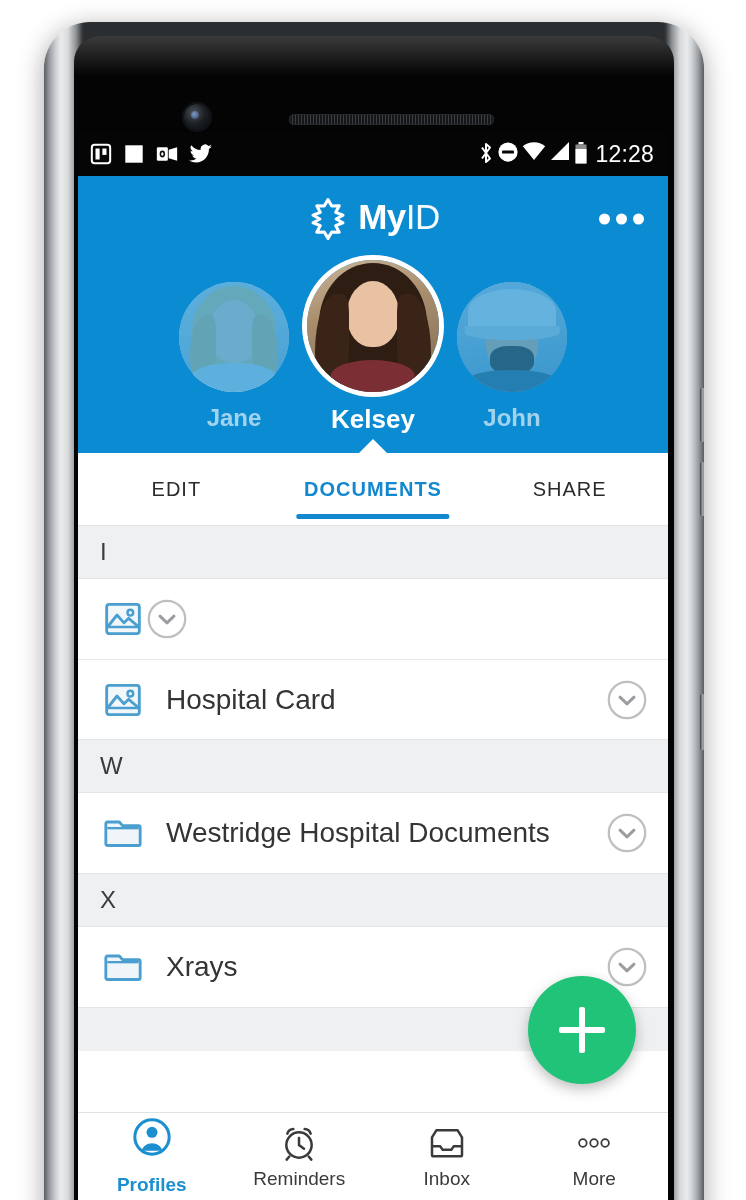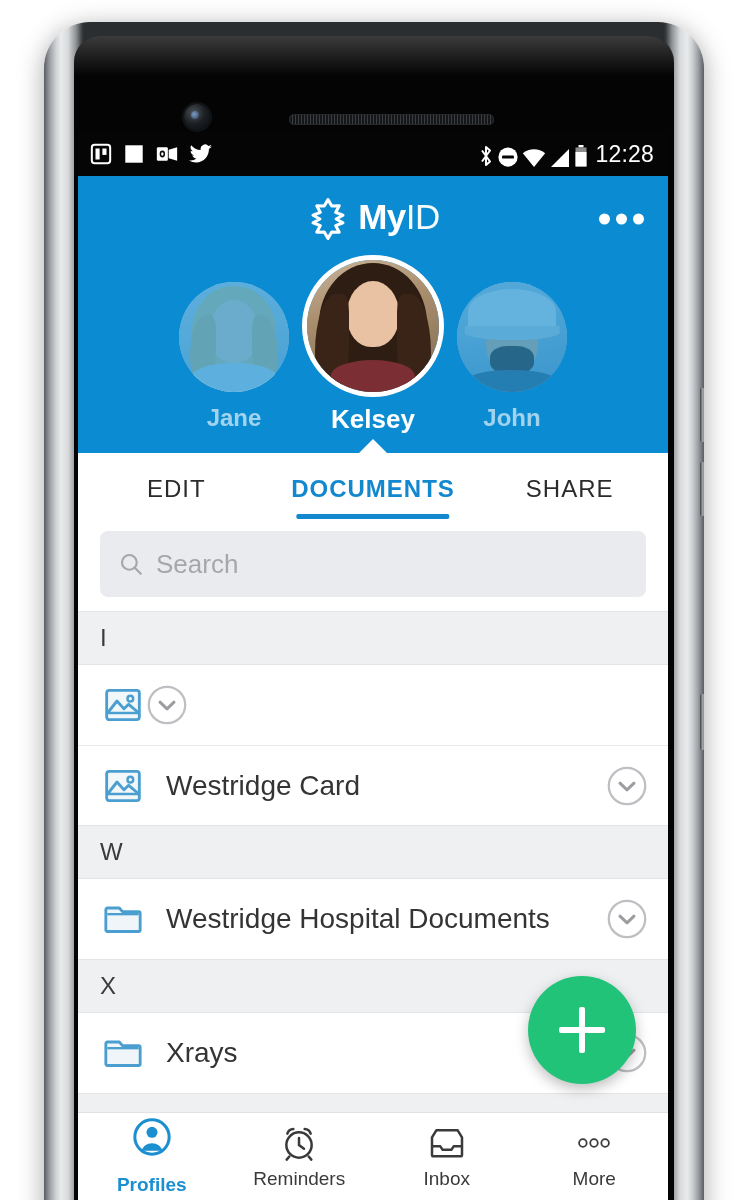--- a/index.html
+++ b/index.html
@@ -76,21 +76,21 @@
   }
 
   
   #status-bar {
     height: 44px; background: #050505;
     display: flex; align-items: center;
     padding: 0 14px 0 12px;
     color: #fff;
   }
   #status-left { display: flex; align-items: center; gap: 11px; }
-  #status-right { margin-left: auto; display: flex; align-items: flex-end; gap: 3px; }
+  #status-right { margin-left: auto; display: flex; align-items: flex-start; gap: 3px; }
   .sicon { display: block; }
   #status-clock {
     font-size: 23px; letter-spacing: .2px; margin-left: 4px;
     font-family: "Liberation Sans", sans-serif;
   }
 
   
   #app-header {
     background: #0b8bd2;
     padding-top: 12px;
@@ -147,21 +147,21 @@
   .hair { position: absolute; border-radius: 50% 50% 42% 42%; }
   .skin { position: absolute; border-radius: 50% 50% 46% 46%; }
   .torso { position: absolute; left: 50%; transform: translateX(-50%); border-radius: 50% 50% 0 0; }
   .cap { position: absolute; left: 50%; transform: translateX(-50%); border-radius: 50% 50% 14% 14%; }
   .capbrim { position: absolute; left: 50%; transform: translateX(-50%); border-radius: 0 0 50% 50%; }
 
   
   #tabs { display: flex; background: #fff; height: 72px; }
   .tab {
     flex: 1; display: flex; align-items: center; justify-content: center;
-    position: relative; font-size: 24px; letter-spacing: 1px; color: #2b2b2b;
+    position: relative; font-size: 20px; letter-spacing: 1px; color: #2b2b2b;
   }
   .tab.active { color: #1388cf; font-weight: bold; }
   .tab.active::after {
     content: ""; position: absolute; bottom: 6px; left: 50%; transform: translateX(-50%);
     width: 78%; height: 5px; background: #1388cf; border-radius: 2px;
   }
 
   
   #search-wrap { padding: 6px 22px 14px; background: #fff; }
   #search-box {
@@ -344,29 +344,20 @@
     <div id="header-pad"></div>
     <div id="header-caret"></div>
   </div>
 
   <div id="tabs">
     <div class="tab">EDIT</div>
     <div class="tab active">DOCUMENTS</div>
     <div class="tab">SHARE</div>
   </div>
 
-  <div id="search-wrap">
-    <div id="search-box">
-      <svg width="26" height="26" viewBox="0 0 24 24">
-        <circle cx="10.5" cy="10.5" r="6.8" fill="none" stroke="#a5a7ab" stroke-width="2"></circle>
-        <line x1="15.4" y1="15.4" x2="21" y2="21" stroke="#a5a7ab" stroke-width="2" stroke-linecap="round"></line>
-      </svg>
-      <span id="search-placeholder">Search</span>
-    </div>
-  </div>
 
   <div id="doc-list">
 
     <div class="section-header">I</div>
 
     <div class="doc-row">
       <div class="doc-icon">
         <svg width="40" height="40" viewBox="0 0 24 24">
           <rect x="2.2" y="3.2" width="19.6" height="17.6" rx="1.6" fill="#f2f7fa" stroke="#4b9fd0" stroke-width="1.7"></rect>
           <circle cx="16.4" cy="8.2" r="1.7" fill="none" stroke="#4b9fd0" stroke-width="1.5"></circle>
@@ -384,21 +375,21 @@
 
     <div class="doc-row">
       <div class="doc-icon">
         <svg width="40" height="40" viewBox="0 0 24 24">
           <rect x="2.2" y="3.2" width="19.6" height="17.6" rx="1.6" fill="#f2f7fa" stroke="#4b9fd0" stroke-width="1.7"></rect>
           <circle cx="16.4" cy="8.2" r="1.7" fill="none" stroke="#4b9fd0" stroke-width="1.5"></circle>
           <path d="M3.2 16.2 L8.4 9.6 L12.6 14.3 L15.4 11.6 L20.8 16.2" fill="none" stroke="#4b9fd0" stroke-width="1.7" stroke-linejoin="round"></path>
           <line x1="2.6" y1="16.8" x2="21.4" y2="16.8" stroke="#4b9fd0" stroke-width="1.5"></line>
         </svg>
       </div>
-      <div class="doc-title">Westridge Card</div>
+      <div class="doc-title">Hospital Card</div>
       <div class="doc-expand">
         <svg width="42" height="42" viewBox="0 0 24 24">
           <circle cx="12" cy="12" r="10.4" fill="none" stroke="#bdbfc2" stroke-width="1.3"></circle>
           <path d="M8 10.4 L12 14.2 L16 10.4" fill="none" stroke="#9b9da0" stroke-width="1.7" stroke-linecap="round" stroke-linejoin="round"></path>
         </svg>
       </div>
     </div>
 
     <div class="section-header">W</div>
 

